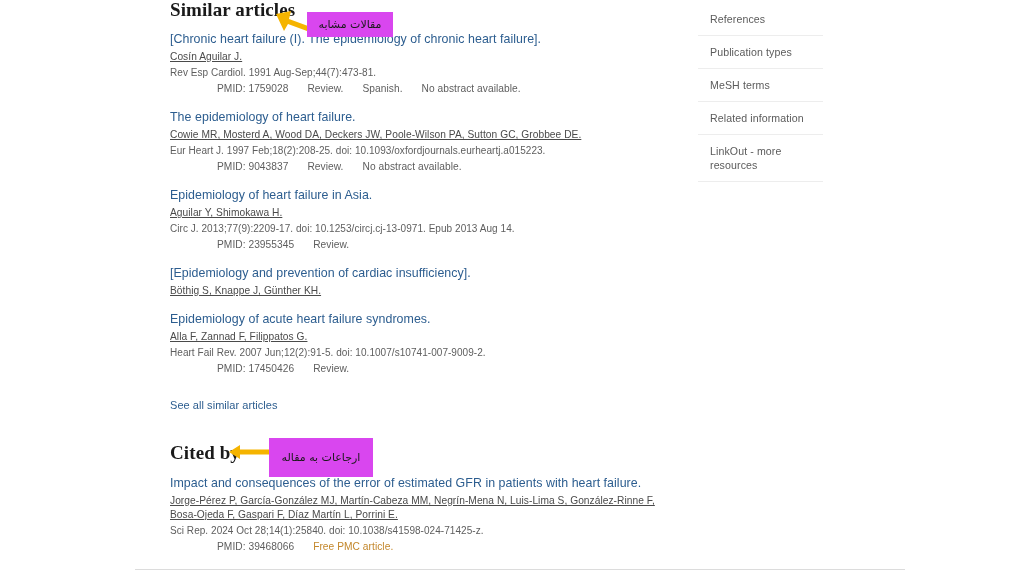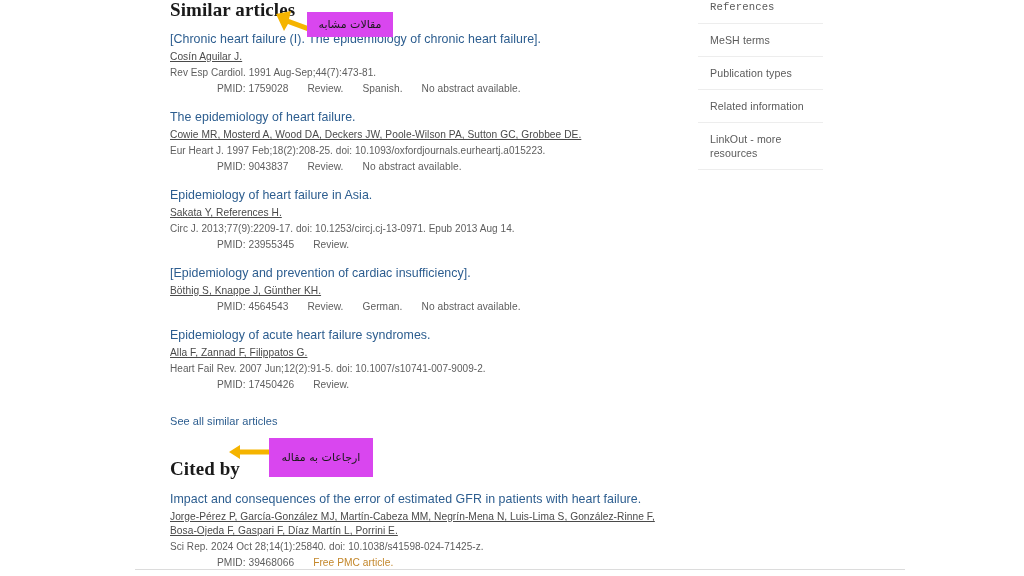--- a/index.html
+++ b/index.html
@@ -118,21 +118,21 @@
   .side-item {
     position: relative;
     font-size: 10.6px;
     line-height: 14px;
     color: #5b5b5b;
     padding: 9px 0 9px 12px;
     cursor: pointer;
     letter-spacing: 0.1px;
     border-bottom: 1px solid #ededed;
   }
-  .side-item:first-child { padding-top: 0; font-family: Liberation Mono, monospace; }
+  .side-item:first-child { padding-top: 12px; }
 
   
   .callout {
     position: absolute;
     background: #d946ef;
     color: #1a1a1a;
     font-family: "DejaVu Sans", sans-serif;
     font-size: 11px;
     direction: rtl;
     text-align: center;
@@ -186,34 +186,31 @@
     <div class="art-authors">Cowie MR, Mosterd A, Wood DA, Deckers JW, Poole-Wilson PA, Sutton GC, Grobbee DE.</div>
     <div class="art-cite">Eur Heart J. 1997 Feb;18(2):208-25. doi: 10.1093/oxfordjournals.eurheartj.a015223.</div>
     <div class="art-meta">
       <span class="pmid">PMID: 9043837</span><span class="tag">Review.</span><span class="tag">No abstract available.</span>
     </div>
   </div>
 
   
   <div class="article">
     <a class="art-title">Epidemiology of heart failure in Asia.</a>
-    <div class="art-authors">Sakata Y, References H.</div>
+    <div class="art-authors">Aguilar Y, Shimokawa H.</div>
     <div class="art-cite">Circ J. 2013;77(9):2209-17. doi: 10.1253/circj.cj-13-0971. Epub 2013 Aug 14.</div>
     <div class="art-meta">
       <span class="pmid">PMID: 23955345</span><span class="tag">Review.</span>
     </div>
   </div>
 
   
   <div class="article">
     <a class="art-title">[Epidemiology and prevention of cardiac insufficiency].</a>
     <div class="art-authors">Böthig S, Knappe J, Günther KH.</div>
-    <div class="art-meta">
-      <span class="pmid">PMID: 4564543</span><span class="tag">Review.</span><span class="tag">German.</span><span class="tag">No abstract available.</span>
-    </div>
   </div>
 
   
   <div class="article">
     <a class="art-title">Epidemiology of acute heart failure syndromes.</a>
     <div class="art-authors">Alla F, Zannad F, Filippatos G.</div>
     <div class="art-cite">Heart Fail Rev. 2007 Jun;12(2):91-5. doi: 10.1007/s10741-007-9009-2.</div>
     <div class="art-meta">
       <span class="pmid">PMID: 17450426</span><span class="tag">Review.</span>
     </div>
@@ -236,22 +233,22 @@
   </div>
 
   
 
 </div>
 
 <div class="bottom-rule"></div>
 
 <div class="sidebar">
   <div class="side-item">References</div>
+  <div class="side-item">Publication types</div>
   <div class="side-item">MeSH terms</div>
-  <div class="side-item">Publication types</div>
   <div class="side-item">Related information</div>
   <div class="side-item">LinkOut - more resources</div>
 </div>
 
 <svg class="arrow arrow-1" width="40" height="30" viewBox="0 0 40 30">
   <path d="M0 3 L15 0 L13 8 L32 15 L31 20 L12 13 L8 20 Z" fill="#f5b400"></path>
 </svg>
 <div class="callout callout-1">مقالات مشابه</div>
 
 <svg class="arrow arrow-2" width="46" height="18" viewBox="0 0 46 18">

